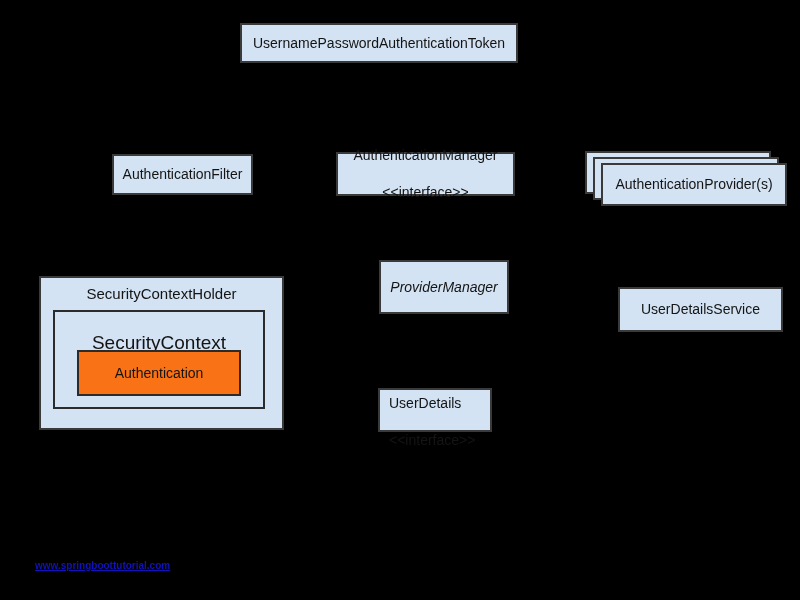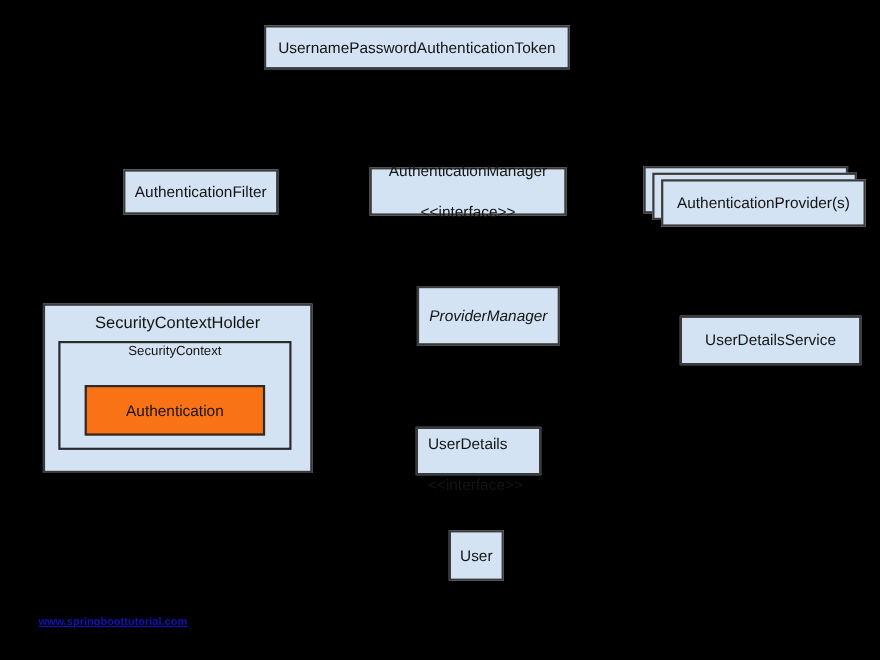--- a/index.html
+++ b/index.html
@@ -70,22 +70,22 @@
   #n-sc {
     position: absolute;
     box-sizing: border-box;
     left: 12px; top: 32px; width: 212px; height: 99px;
     background: #d3e3f3;
     border: 2px solid #2b2b2b;
   }
   #n-sc .group-title {
     display: block;
     text-align: center;
-    font-size: 12px;
-    padding-top: 0;
+    font-size: 19px;
+    padding-top: 20px;
   }
   #n-auth {
     position: absolute;
     box-sizing: border-box;
     left: 22px; top: 38px; width: 164px; height: 46px;
     background: #f97316;
     border: 2px solid #2b2b2b;
     display: flex;
     align-items: center;
     justify-content: center;
@@ -130,17 +130,16 @@
 
   <div class="node" id="n-provmanager">ProviderManager</div>
 
   <div class="node" id="n-udservice">UserDetailsService</div>
 
   <div class="node two-line" id="n-userdetails">
     <span>UserDetails</span>
     <span>&lt;&lt;interface&gt;&gt;</span>
   </div>
 
-  <div class="node" id="n-user">User</div>
 
   <a id="watermark" style="color: rgb(18, 18, 184);">www.springboottutorial.com</a>
 
 </div>
 
 </body></html>

